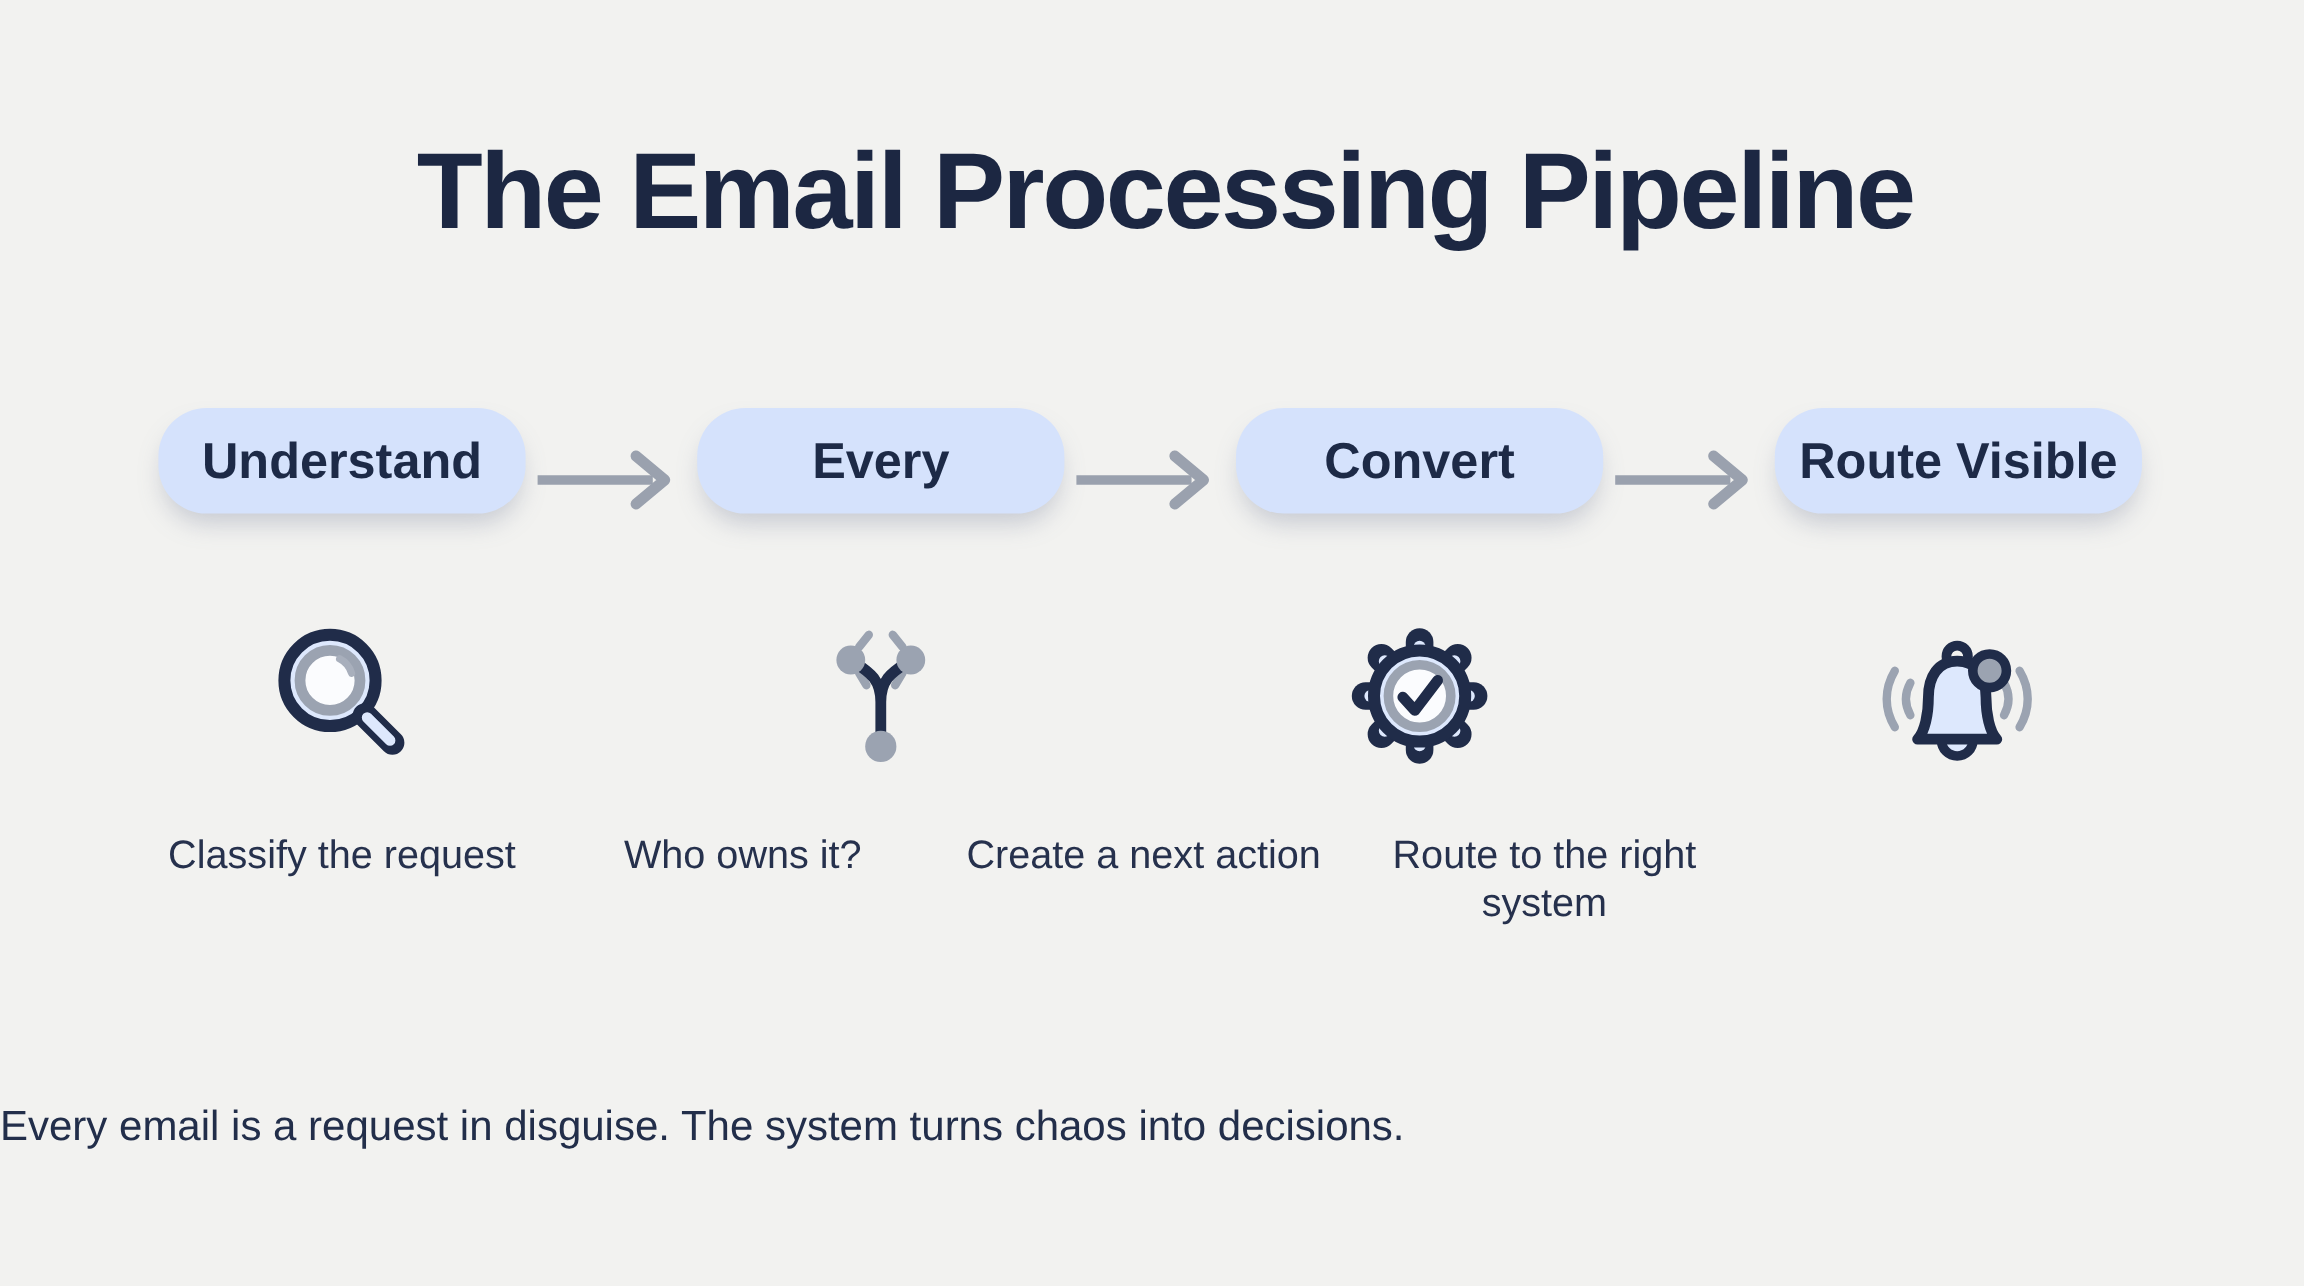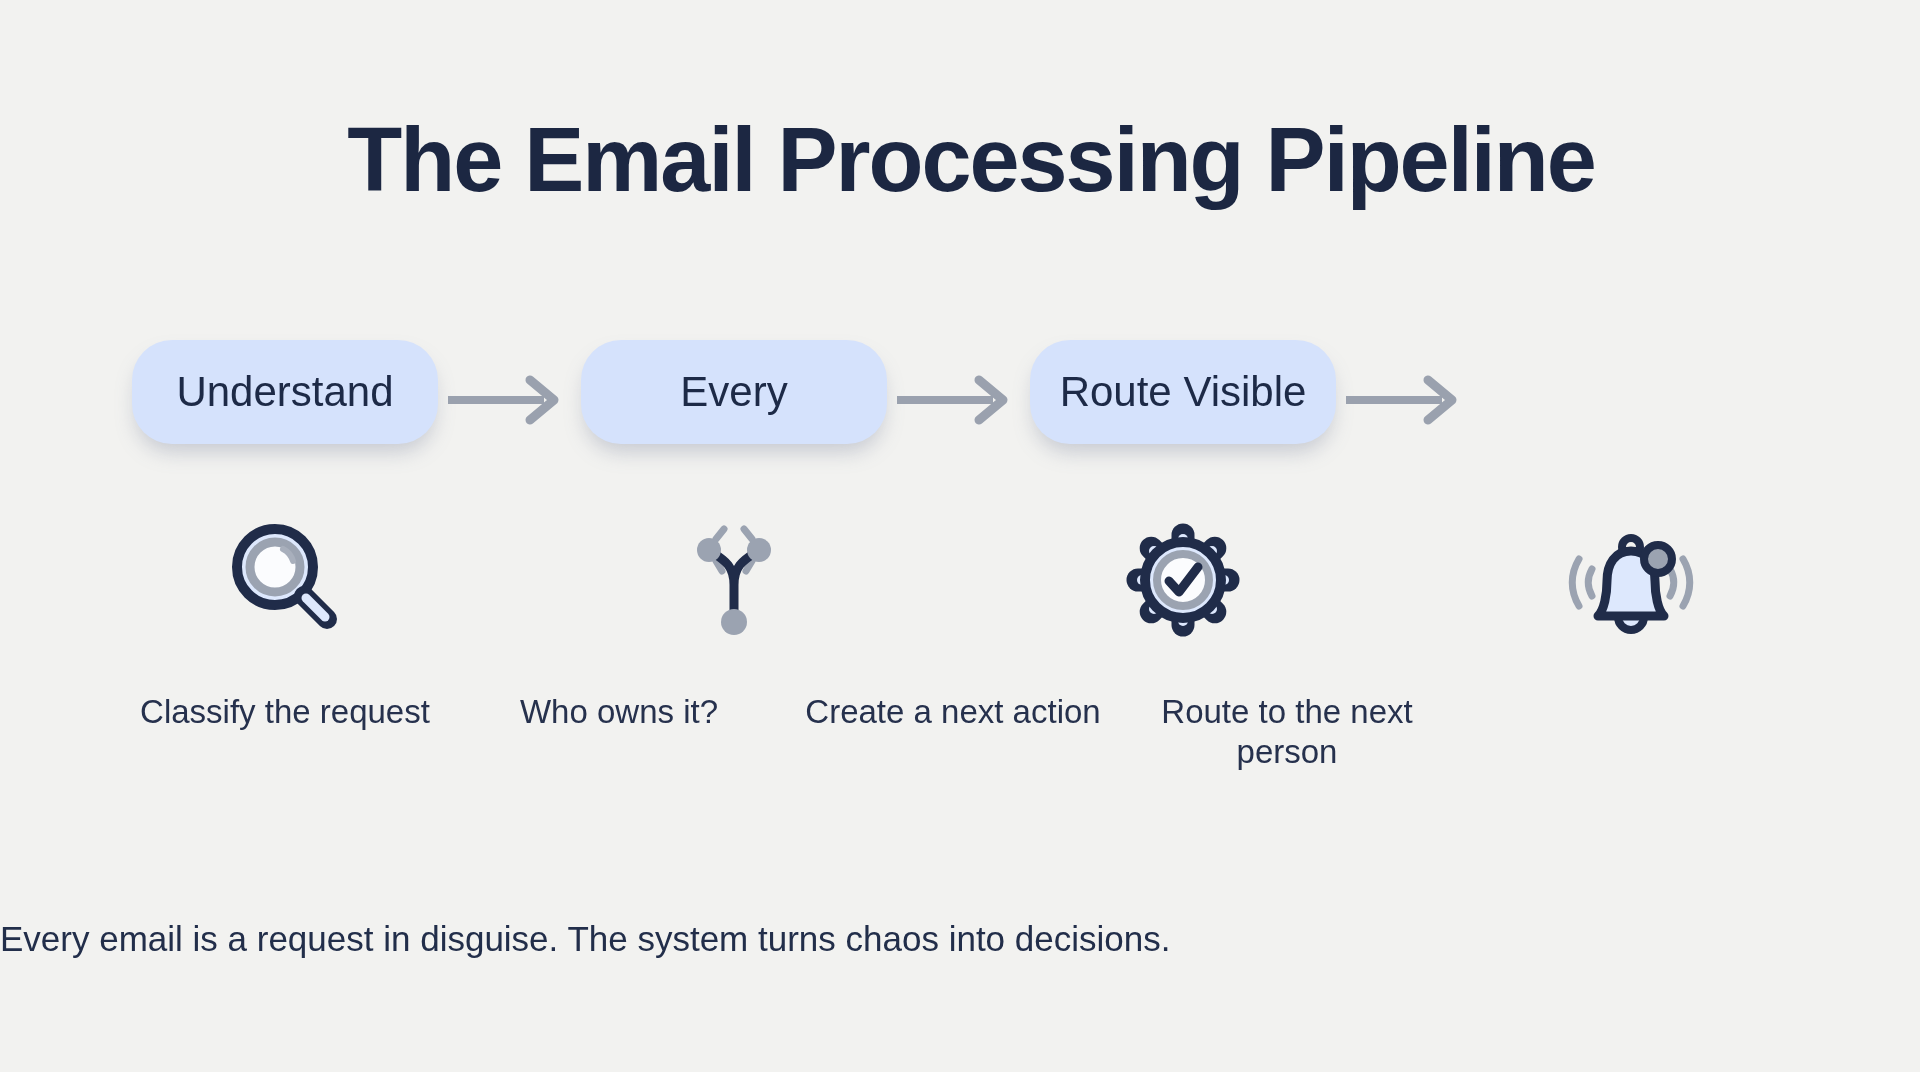--- a/index.html
+++ b/index.html
@@ -21,25 +21,25 @@
   .stage-grid{
     position:absolute;left:132px;
     display:grid;
     grid-template-columns:repeat(4,306px);
     column-gap:143px;
   }
   .box-row{top:340px;}
   .icon-row{top:512px;}
   .caption-row{top:692px;gap:28px;}
   .stage-box{
-    height:104px;
+    height:88px;
     background:#d5e2fc;
     border-radius:40px;
     display:flex;align-items:center;justify-content:center;
-    font-size:42px;font-weight:normal;color:#1d2a47;
+    font-size:42px;font-weight:bold;color:#1d2a47;
     box-shadow:0 12px 20px -4px rgba(120,130,155,0.35);
   }
   .icon-cell{
     height:140px;
     display:flex;align-items:center;justify-content:center;
   }
   .caption-cell{
     text-align:center;
     font-size:33px;color:#26314d;
     line-height:40px;
@@ -62,20 +62,23 @@
 <div class="canvas">
 
   <h1 class="title">The Email Processing Pipeline</h1>
 
   <div class="stage-grid box-row">
     <div class="stage-box">
       <span>Understand</span>
     </div>
     <div class="stage-box">
       <span>Every</span>
+    </div>
+    <div class="stage-box">
+      <span>Convert</span>
     </div>
     <div class="stage-box">
       <span>Route Visible</span>
     </div>
   </div>
 
   <svg class="arrow arrow-1" viewBox="0 0 135 64">
     <line x1="6" y1="32" x2="102" y2="32" stroke="#9aa1ae" stroke-width="8"></line>
     <polyline points="88,12 112,32 88,52" fill="none" stroke="#9aa1ae" stroke-width="9" stroke-linecap="round" stroke-linejoin="round"></polyline>
   </svg>
@@ -151,18 +154,18 @@
         <path d="M 46 99 C 52 93 55 78 55 64 C 55 47 63 34 79 34 C 95 34 103 47 103 64 C 103 78 106 93 112 99 Z" fill="#dde8fd" stroke="#202c49" stroke-width="9" stroke-linejoin="round"></path>
         <circle cx="106" cy="42" r="14" fill="#9ba3b1" stroke="#202c49" stroke-width="8"></circle>
       </svg>
     </div>
   </div>
 
   <div class="stage-grid caption-row">
     <div class="caption-cell">Classify the request</div>
     <div class="caption-cell">Who owns it?</div>
     <div class="caption-cell">Create a next action</div>
-    <div class="caption-cell">Route to the next person</div>
+    <div class="caption-cell">Route to the right system</div>
   </div>
 
   <div class="footer">Every email is a request in disguise. The system turns chaos into decisions.</div>
 
 </div>
 
 </body></html>

